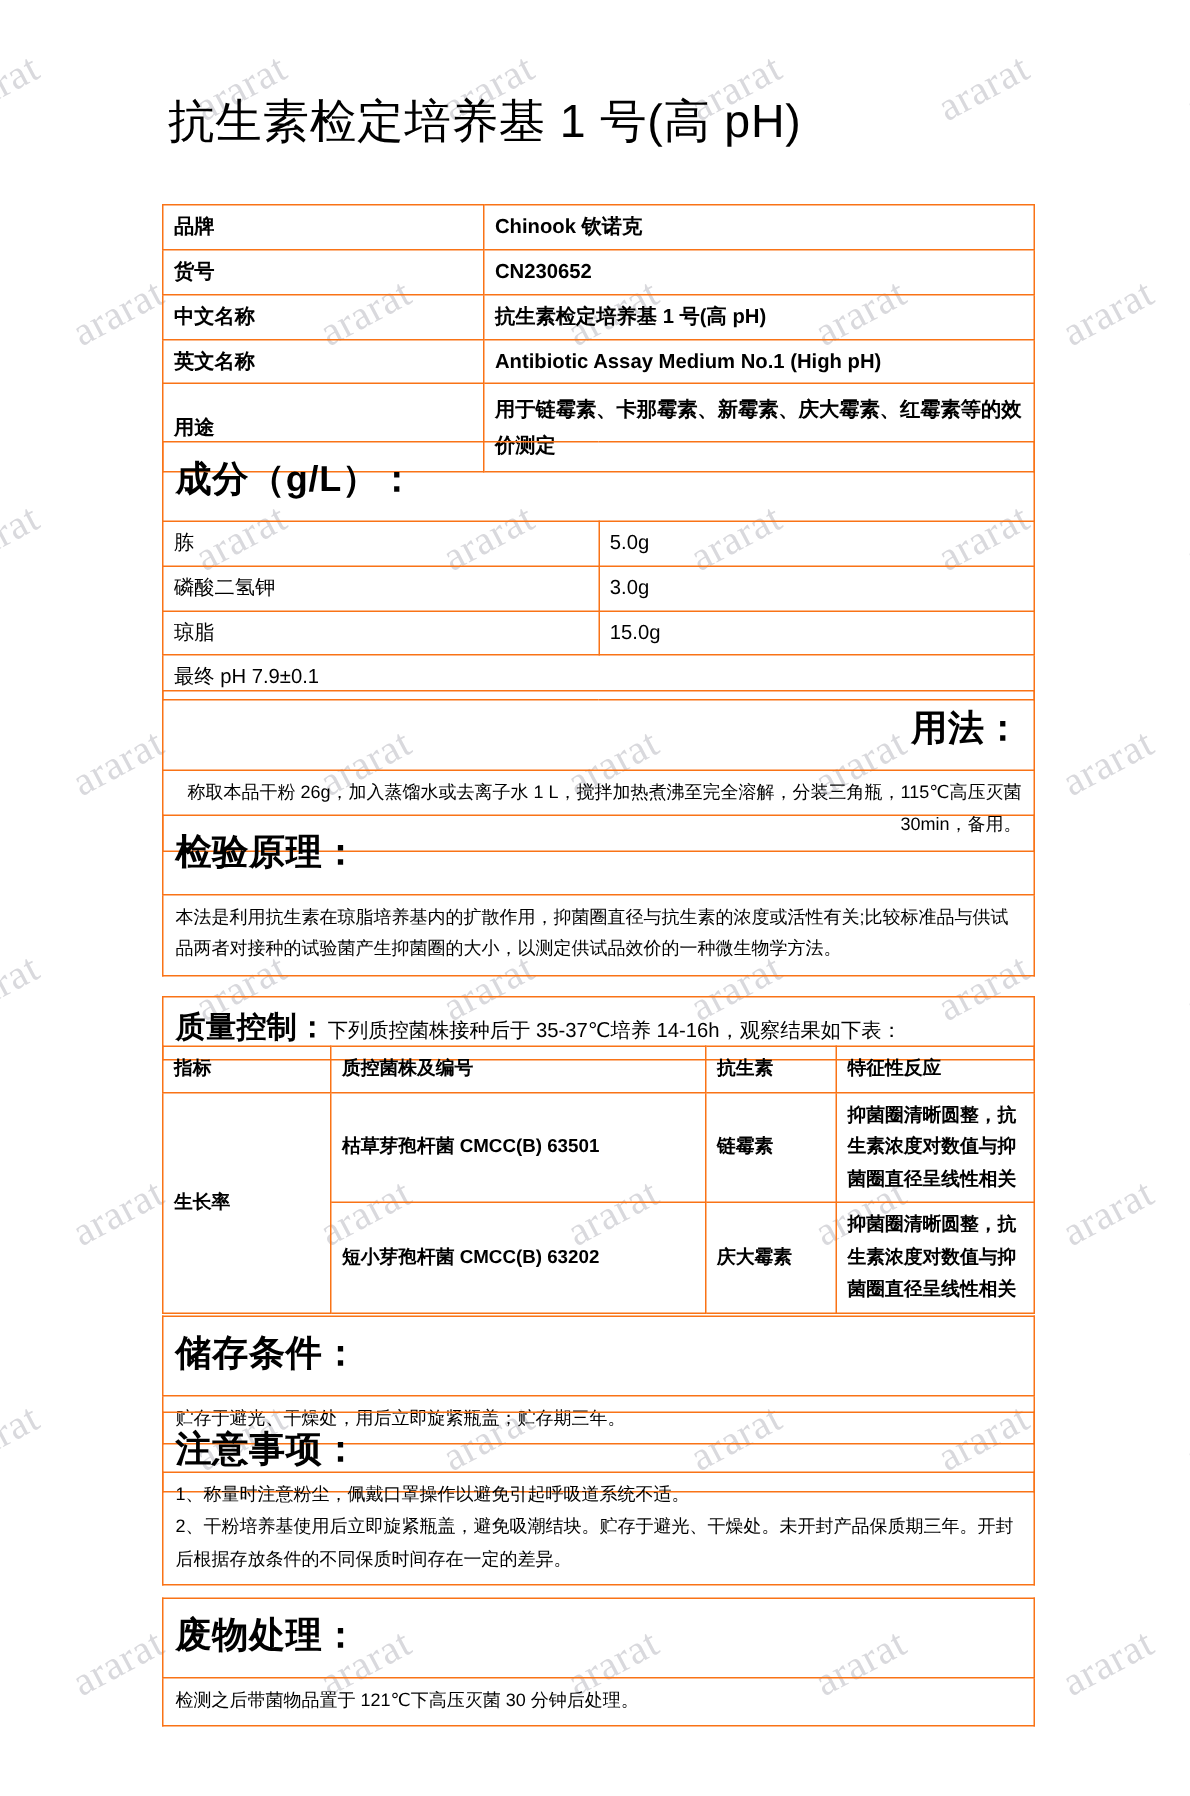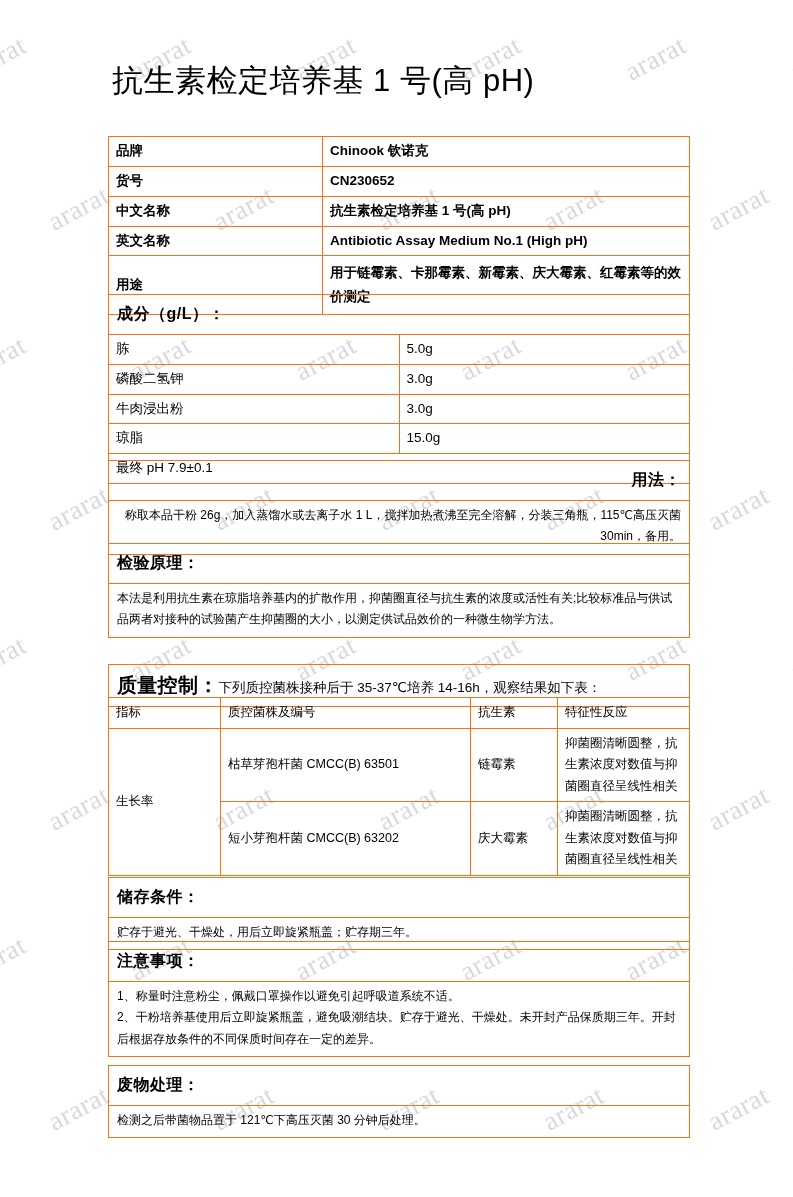--- a/index.html
+++ b/index.html
@@ -79,21 +79,21 @@
     font-weight: bold;
     font-size: 13.5px;
     width: 199px;
   }
   td.val-bold {
     font-weight: bold;
   }
 
   
   td.section-head {
-    font-size: 16px;
+    font-size: 24px;
     font-weight: bold;
     padding: 6px 8px 7px 8px;
     letter-spacing: 0.5px;
   }
   td.section-head-inline {
     font-size: 20px;
     font-weight: bold;
     padding: 4px 8px 5px 8px;
     letter-spacing: 0.3px;
   }
@@ -215,24 +215,20 @@
     </tr>
     <tr>
       <td class="ing-name">胨</td>
       <td>5.0g</td>
     </tr>
     <tr>
       <td class="ing-name">磷酸二氢钾</td>
       <td>3.0g</td>
     </tr>
     <tr>
-      <td class="ing-name">牛肉浸出粉</td>
-      <td>3.0g</td>
-    </tr>
-    <tr>
       <td class="ing-name">琼脂</td>
       <td>15.0g</td>
     </tr>
     <tr>
       <td colspan="2">最终 pH 7.9±0.1</td>
     </tr>
   </tbody>
     </table>
 
   <table class="block" style="top:460px;text-align:right;">
@@ -258,21 +254,21 @@
     </table>
 
   <table class="block" style="top:664px;">
     <tbody>
         <tr>
       <td class="section-head-inline"><span>质量控制：</span><span class="sub">下列质控菌株接种后于 35-37℃培养 14-16h，观察结果如下表：</span></td>
     </tr>
   </tbody>
     </table>
 
-  <table class="block qc" style="top:697px;">
+  <table class="block qc" style="top:697px;font-weight:bold;">
     <tbody>
         <tr>
       <td class="qc-h1">指标</td>
       <td class="qc-h2">质控菌株及编号</td>
       <td class="qc-h3">抗生素</td>
       <td class="qc-h4">特征性反应</td>
     </tr>
     <tr>
       <td class="qc-mid" rowspan="2">生长率</td>
       <td class="qc-mid">枯草芽孢杆菌 CMCC(B) 63501</td>

